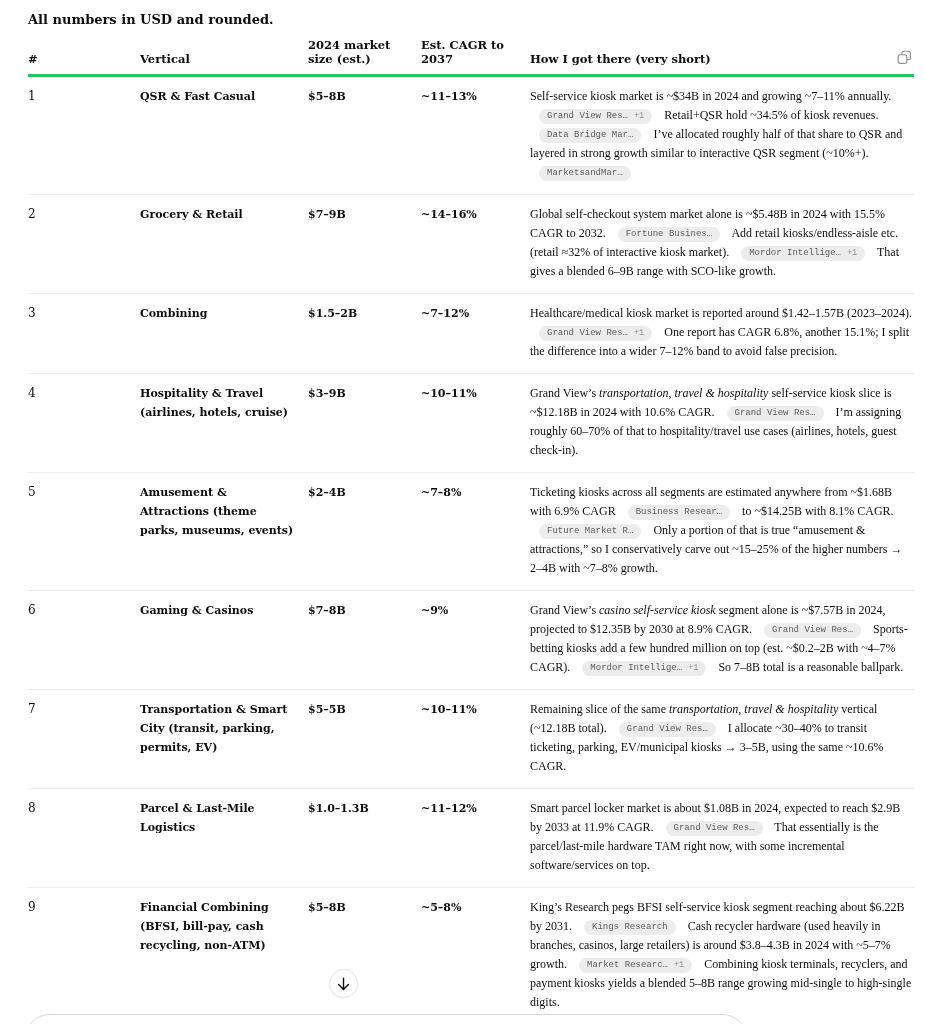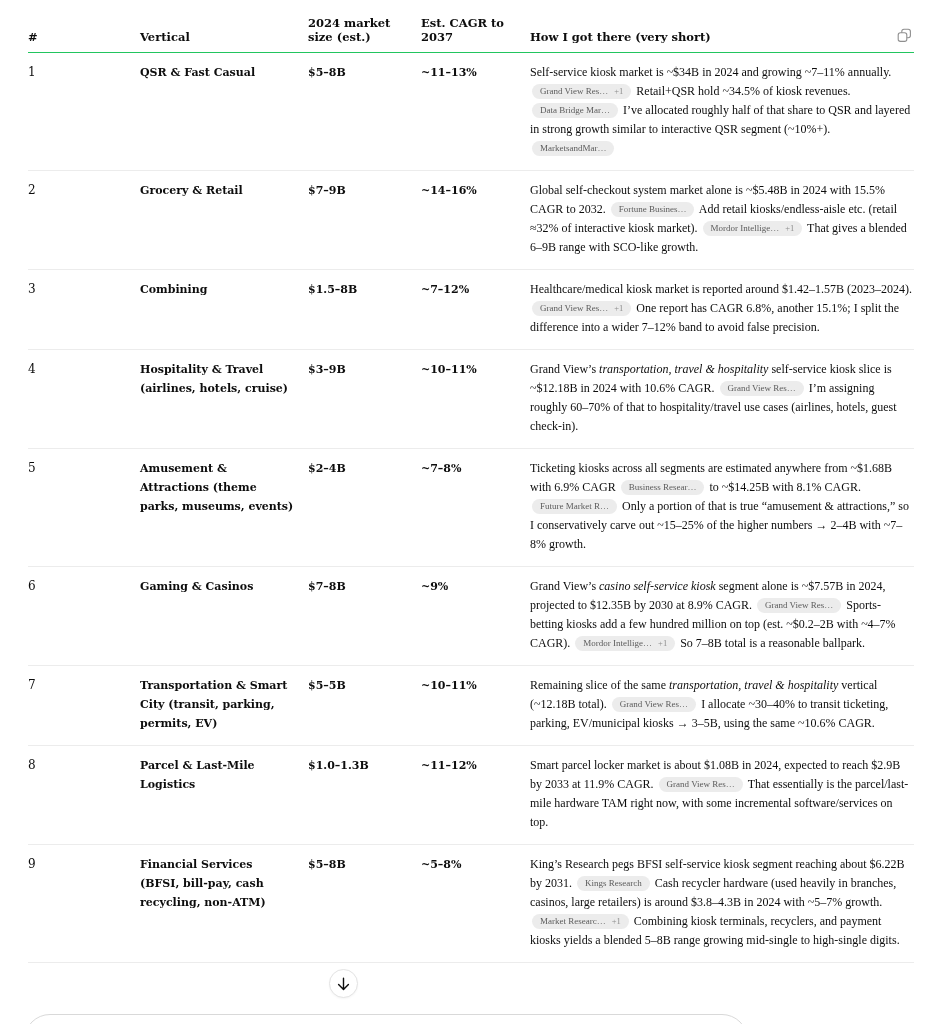--- a/index.html
+++ b/index.html
@@ -11,40 +11,40 @@
   .page{padding:12px 24px 0 28px;}
   .title{
     font-size:17px;line-height:22px;font-weight:700;margin:0 0 12px;
     letter-spacing:.1px;
   }
   .subtitle{font-size:13px;line-height:16px;font-weight:700;margin:0 0 6px;}
   .table-wrap{position:relative;}
   table{width:100%;border-collapse:collapse;table-layout:fixed;}
   th{
     font-size:11.5px;line-height:14px;font-weight:700;text-align:left;
-    vertical-align:bottom;padding:4px 20px 8px 0;border-bottom:1px solid #22c55e;
+    vertical-align:bottom;padding:4px 20px 8px 0;border-bottom:3px solid #22c55e;
   }
   th.h-last{padding-right:30px;}
   td{
     vertical-align:top;border-bottom:1px solid #ececec;
     padding:10px 14px 12px 0;
   }
   td.c0{font-size:12px;line-height:19px;}
   td.c1,td.c2,td.c3{font-size:11px;line-height:19px;font-weight:700;}
   td.c4{
     font-family:"Liberation Serif",serif;font-size:12px;line-height:19px;
     padding-right:2px;
   }
   td.c4 em{font-style:italic;}
   td.c4 strong{font-weight:400;}
   .badge{
     display:inline-block;background:#ececec;border-radius:8px;
-    padding:2px 8px;font-family:Liberation Serif, serif;
+    padding:2px 8px;font-family:Liberation Mono, monospace;
     font-size:9px;line-height:11px;color:#5c5c5c;white-space:nowrap;
-    vertical-align:1px;margin:0 2px;cursor:pointer;
+    vertical-align:1px;margin:0 9px;cursor:pointer;
   }
   .badge-plus{margin-left:6px;color:#8d8d8d;font-size:8.5px;}
   .copy-btn{
     position:absolute;top:14px;right:1px;width:18px;height:18px;
     background:none;border:none;padding:0;cursor:pointer;
     display:flex;align-items:center;justify-content:center;
   }
   .scroll-btn{
     position:absolute;left:329px;top:969px;width:29px;height:29px;
     border-radius:50%;background:#fff;border:1px solid #e3e3e3;
@@ -53,20 +53,21 @@
   }
   .composer{
     position:absolute;left:24px;top:1014px;width:722px;height:60px;
     border:1px solid #d9d9d9;border-radius:26px;background:#fff;
   }
 </style>
 </head>
 <body>
 
 <div class="page">
+  <p class="subtitle">All numbers in USD and rounded.</p>
 
   <div class="table-wrap">
     <button class="copy-btn">
       <svg width="15" height="15" viewBox="0 0 15 15">
         <rect x="4.8" y="1.2" width="8.6" height="8.6" rx="2.2" fill="none" stroke="#8f8f8f" stroke-width="1.1"></rect>
         <rect x="1.2" y="4.8" width="8.6" height="8.6" rx="2.2" fill="#ffffff" stroke="#8f8f8f" stroke-width="1.1"></rect>
       </svg>
     </button>
     <table>
       <colgroup>
@@ -96,21 +97,21 @@
           <tr>
             <td class="c0">2</td>
             <td class="c1">Grocery &amp; Retail</td>
             <td class="c2">$7–9B</td>
             <td class="c3">~14–16%</td>
             <td class="c4">Global self-checkout system market alone is ~$5.48B in 2024 with 15.5% CAGR to 2032. <span class="badge"><span class="badge-t">Fortune Busines…</span></span> Add retail kiosks/endless-aisle etc. (retail ≈32% of interactive kiosk market). <span class="badge"><span class="badge-t">Mordor Intellige…</span><span class="badge-plus">+1</span></span> That gives a blended 6–9B range with SCO-like growth.</td>
           </tr>
           <tr>
             <td class="c0">3</td>
             <td class="c1">Combining</td>
-            <td class="c2">$1.5–8B</td>
+            <td class="c2">$1.5–2B</td>
             <td class="c3">~7–12%</td>
             <td class="c4">Healthcare/medical kiosk market is reported around $1.42–1.57B (2023–2024). <span class="badge"><span class="badge-t">Grand View Res…</span><span class="badge-plus">+1</span></span> One report has CAGR 6.8%, another 15.1%; I split the difference into a wider 7–12% band to avoid false precision.</td>
           </tr>
           <tr>
             <td class="c0">4</td>
             <td class="c1">Hospitality &amp; Travel (airlines, hotels, cruise)</td>
             <td class="c2">$3–9B</td>
             <td class="c3">~10–11%</td>
             <td class="c4">Grand View’s <em>transportation, travel &amp; hospitality</em> self-service kiosk slice is ~$12.18B in 2024 with 10.6% CAGR. <span class="badge"><span class="badge-t">Grand View Res…</span></span> I’m assigning roughly 60–70% of that to hospitality/travel use cases (airlines, hotels, guest check-in).</td>
           </tr>
@@ -137,21 +138,21 @@
           </tr>
           <tr>
             <td class="c0">8</td>
             <td class="c1">Parcel &amp; Last-Mile Logistics</td>
             <td class="c2">$1.0–1.3B</td>
             <td class="c3">~11–12%</td>
             <td class="c4">Smart parcel locker market is about $1.08B in 2024, expected to reach $2.9B by 2033 at 11.9% CAGR. <span class="badge"><span class="badge-t">Grand View Res…</span></span> That essentially <strong>is</strong> the parcel/last-mile hardware TAM right now, with some incremental software/services on top.</td>
           </tr>
           <tr>
             <td class="c0">9</td>
-            <td class="c1">Financial Services (BFSI, bill-pay, cash recycling, non-ATM)</td>
+            <td class="c1">Financial Combining (BFSI, bill-pay, cash recycling, non-ATM)</td>
             <td class="c2">$5–8B</td>
             <td class="c3">~5–8%</td>
             <td class="c4">King’s Research pegs BFSI self-service kiosk segment reaching about $6.22B by 2031. <span class="badge"><span class="badge-t">Kings Research</span></span> Cash recycler hardware (used heavily in branches, casinos, large retailers) is around $3.8–4.3B in 2024 with ~5–7% growth. <span class="badge"><span class="badge-t">Market Researc…</span><span class="badge-plus">+1</span></span> Combining kiosk terminals, recyclers, and payment kiosks yields a blended 5–8B range growing mid-single to high-single digits.</td>
           </tr>
         </tbody>
     </table>
   </div>
 </div>
 
 <button class="scroll-btn">

